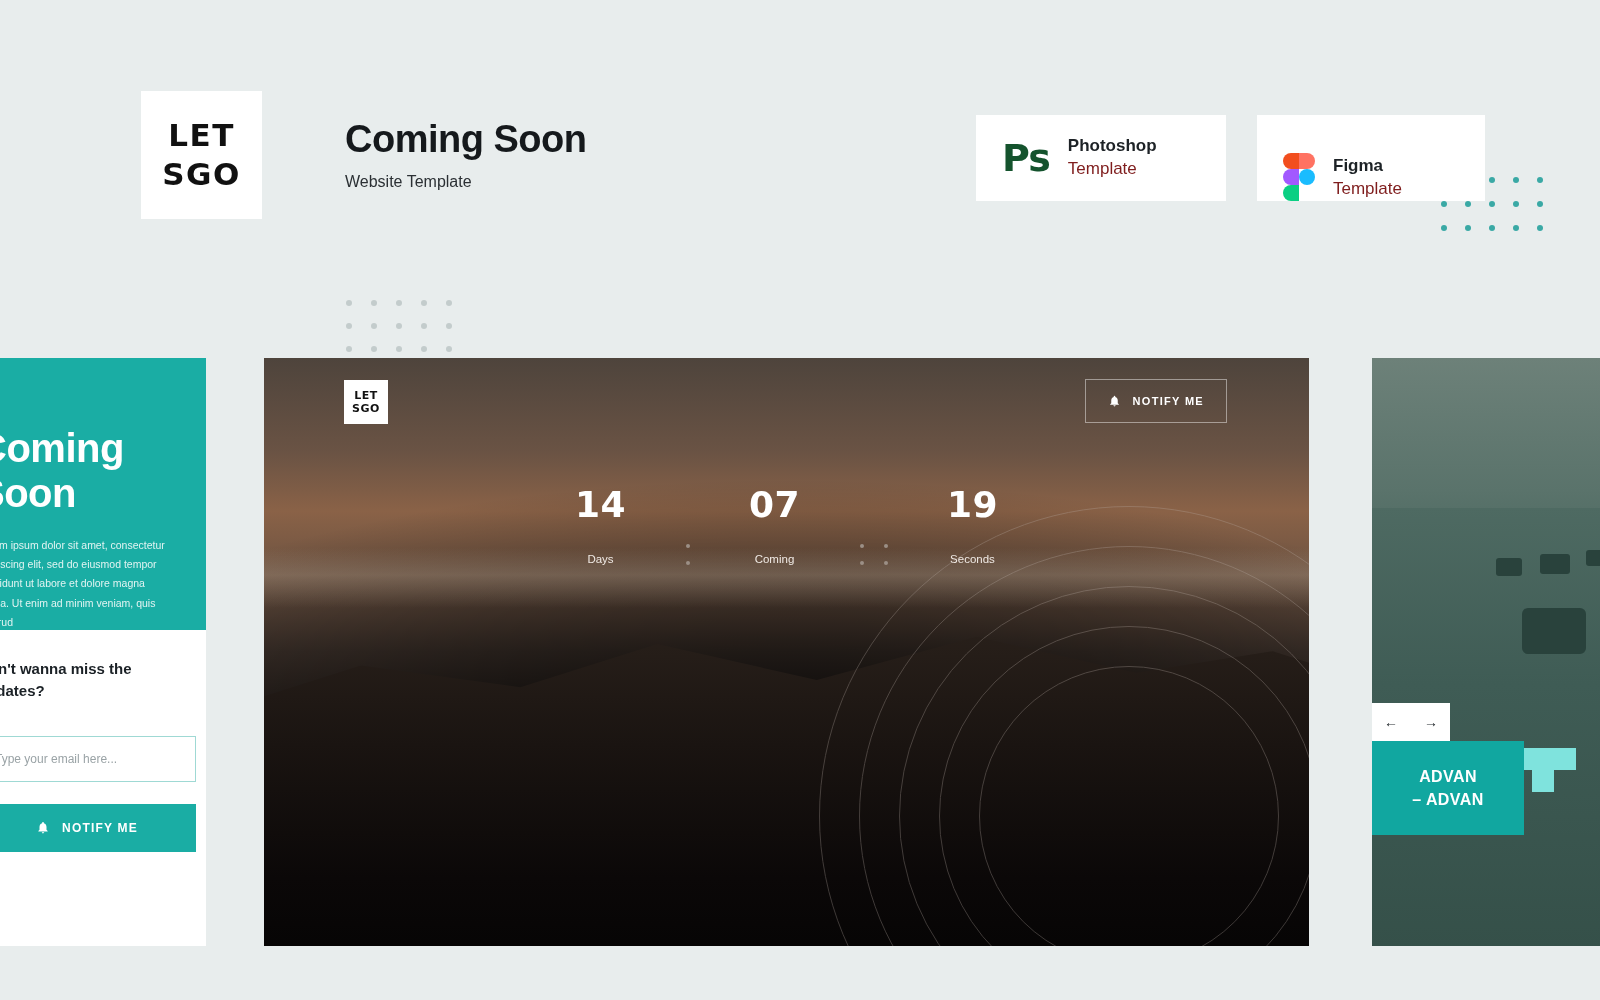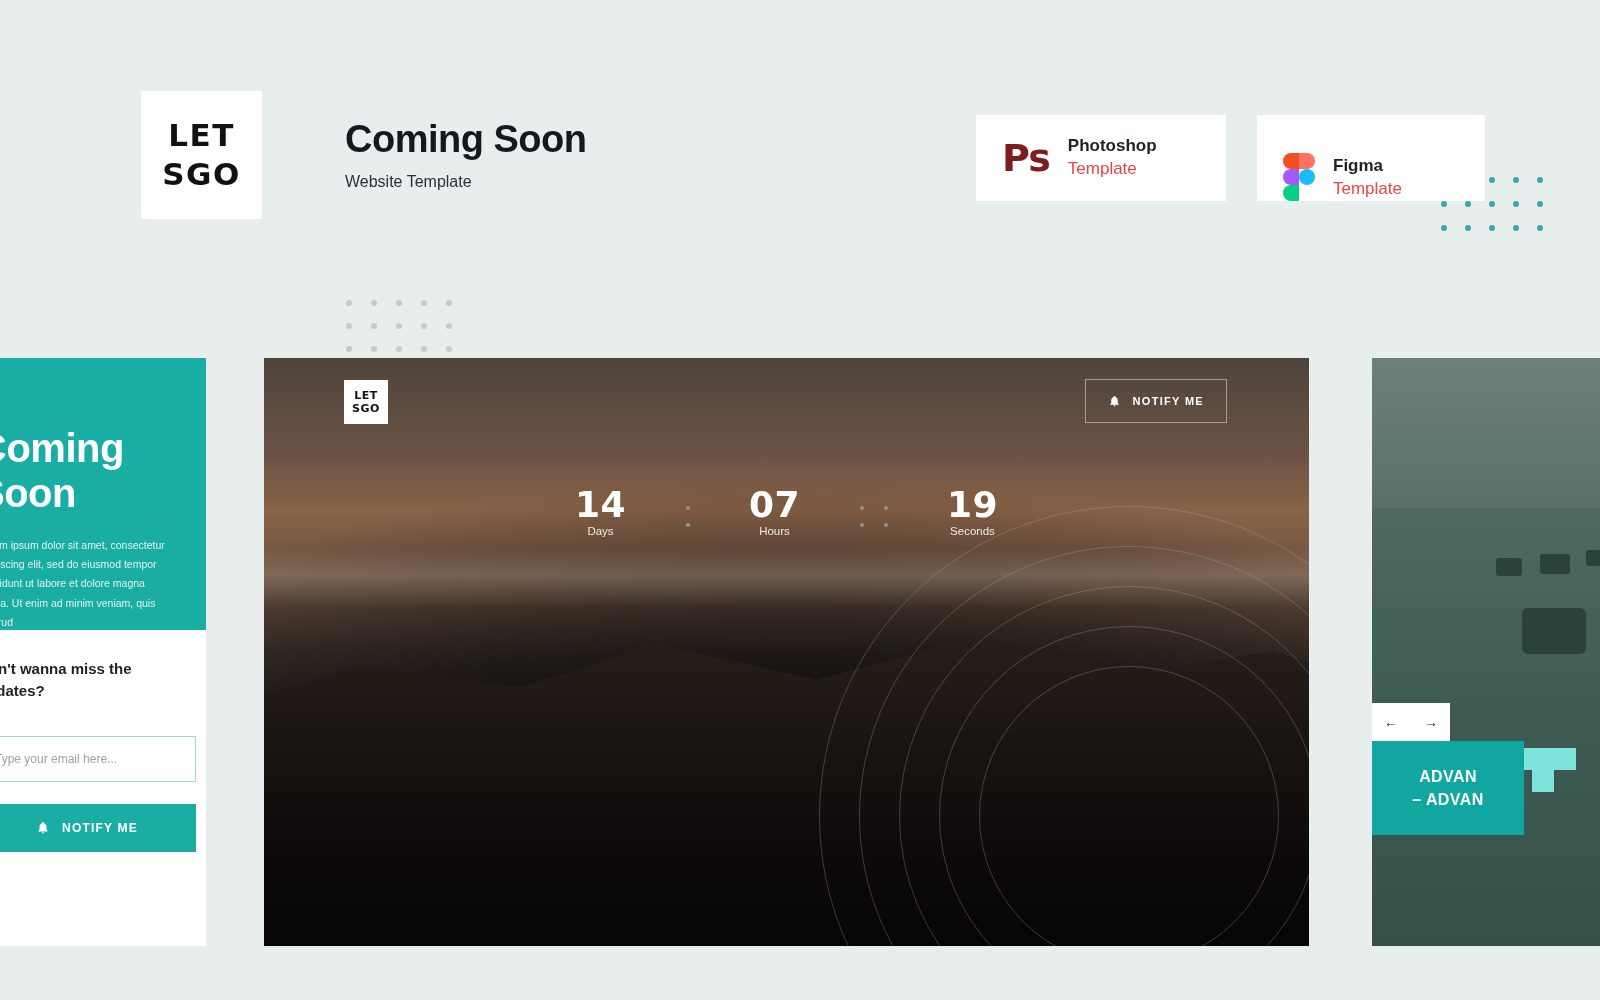--- a/index.html
+++ b/index.html
@@ -32,25 +32,25 @@
   }
 
   .badge {
     position: absolute; top: 115px; height: 86px; background: #fff;
     display: flex; align-items: center; gap: 18px; padding: 0 26px;
   }
   .badge-ps { left: 976px; width: 250px; }
   .badge-fg { left: 1257px; width: 228px; align-items: flex-end; }
   .ps-glyph {
     font-family: "DejaVu Sans", sans-serif;
-    font-weight: 700; font-size: 38px; color: #7f1d1d; letter-spacing: -1px;
+    font-weight: 700; font-size: 38px; color: #14532d; letter-spacing: -1px;
   }
   .badge-text-wrap { display: flex; flex-direction: column; line-height: 1.35; }
   .badge-strong { font-size: 17px; font-weight: 700; color: #1d2226; }
-  .badge-weak { font-size: 17px; font-weight: 400; color: #ef4444; }
+  .badge-weak { font-size: 17px; font-weight: 400; color: #7f1d1d; }
 
   
   .figma-logo { position: relative; width: 32px; height: 48px; flex: none; }
   .figma-logo i { position: absolute; display: block; }
   .fg-tl { left: 0; top: 0; width: 16px; height: 16px; background: #f24e1e; border-radius: 8px 0 0 8px; }
   .fg-tr { left: 16px; top: 0; width: 16px; height: 16px; background: #ff7262; border-radius: 0 8px 8px 0; }
   .fg-ml { left: 0; top: 16px; width: 16px; height: 16px; background: #a259ff; border-radius: 8px 0 0 8px; }
   .fg-mr { left: 16px; top: 16px; width: 16px; height: 16px; background: #1abcfe; border-radius: 50%; }
   .fg-bl { left: 0; top: 32px; width: 16px; height: 16px; background: #0acf83; border-radius: 8px 0 0 8px; }
 
@@ -148,27 +148,27 @@
     font-size: 11px; color: #111; line-height: 1.2; letter-spacing: .5px;
   }
   .hero-notify {
     position: absolute; right: 82px; top: 21px; height: 44px; padding: 0 22px;
     border: 1px solid rgba(255,255,255,0.45);
     display: flex; align-items: center; gap: 12px; z-index: 5;
     color: #fff; font-size: 11px; font-weight: 700; letter-spacing: 1.3px;
   }
 
   .countdown { position: absolute; left: 0; top: 126px; width: 100%; z-index: 5; }
-  .cd-row { display: flex; justify-content: center; align-items: center; gap: 0; }
+  .cd-row { display: flex; justify-content: center; align-items: flex-end; gap: 0; }
   .cd-cell { width: 150px; text-align: center; }
   .cd-num {
     font-size: 36px; font-weight: 700; color: #fff; letter-spacing: 0.5px;
     font-family: "DejaVu Sans", sans-serif;
   }
-  .cd-lab { font-size: 11.5px; color: #efe9e4; margin-top: 0; }
+  .cd-lab { font-size: 11.5px; color: #efe9e4; margin-top: 28px; }
   .cd-sep {
     width: 24px; display: flex; flex-direction: column; gap: 13px;
     align-items: center; padding-top: 12px;
   }
   .cd-sep b { width: 4px; height: 4px; border-radius: 50%; background: #9b8f86; display:block; }
 
   
   .adv-pixels { position: absolute; left: 780px; top: 655px; z-index: 7; }
   .arrow { font-size: 14px; color: #1c2226; line-height: 1; }
 
@@ -323,21 +323,21 @@
         <div class="cd-cell">
           <div class="cd-num">14</div>
           <div class="cd-lab">Days</div>
         </div>
         <div class="cd-sep">
             <b></b>
             <b></b>
           </div>
         <div class="cd-cell">
           <div class="cd-num">07</div>
-          <div class="cd-lab">Hours</div>
+          <div class="cd-lab">Coming</div>
         </div>
         <div class="cd-sep">
             <b></b>
             <b></b>
           </div>
         <div class="cd-sep">
             <b></b>
             <b></b>
           </div>
         <div class="cd-cell">

